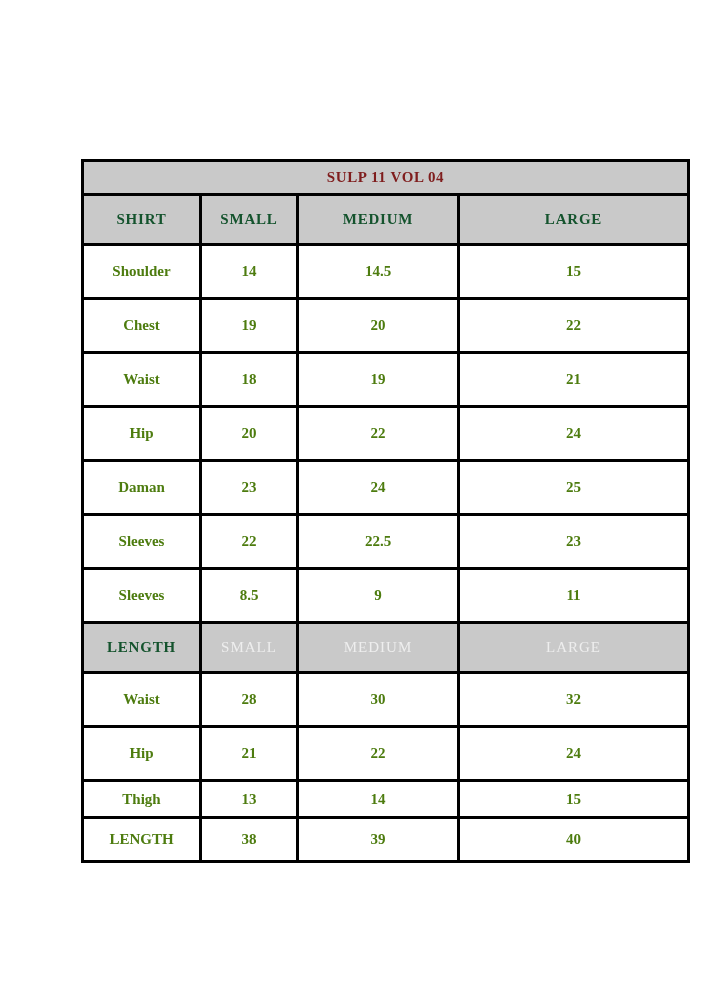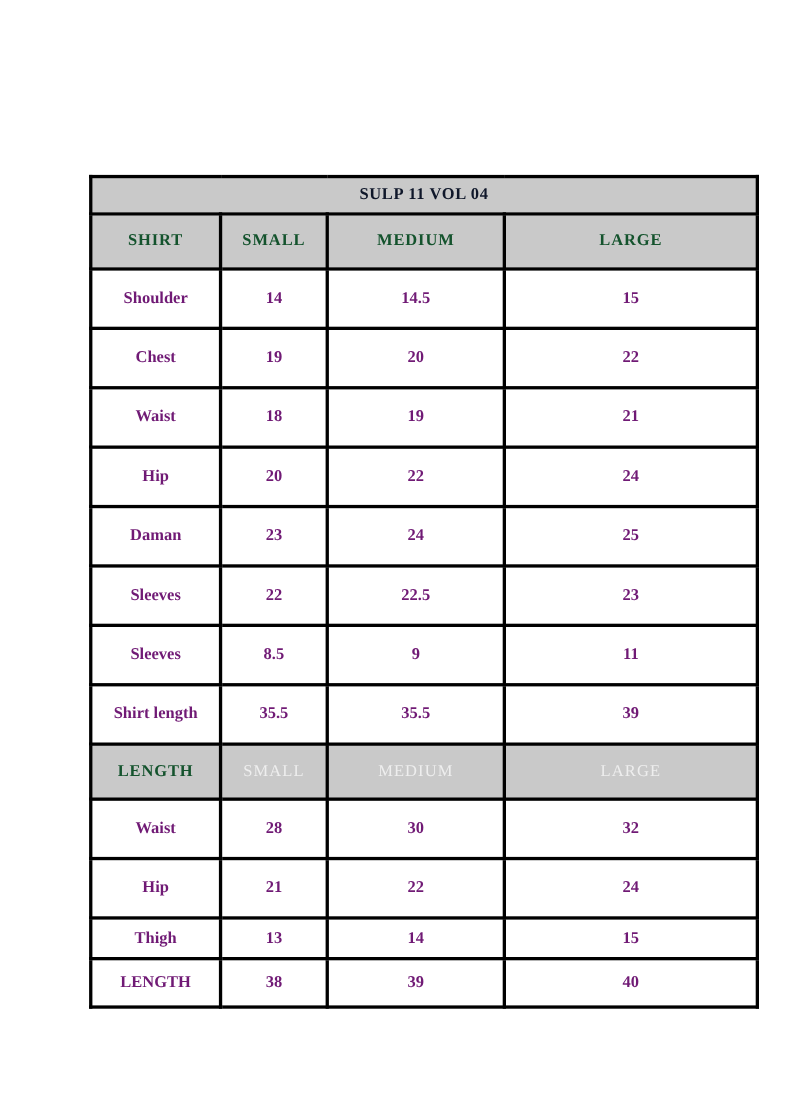--- a/index.html
+++ b/index.html
@@ -25,21 +25,21 @@
   table.size-chart td {
     border: 3px solid #000000;
     text-align: center;
     vertical-align: middle;
     overflow: hidden;
     padding: 0;
   }
   tr.title-row { height: 34px; }
   td.title-cell {
     background: #c9c9c9;
-    color: #0f172a;
+    color: #7f1d1d;
     font-weight: bold;
     font-size: 15px;
     letter-spacing: 0.6px;
   }
   tr.header-row { height: 50px; }
   td.header-cell {
     background: #c9c9c9;
     color: #14532d;
     font-weight: bold;
     font-size: 15px;
@@ -48,21 +48,21 @@
   td.header-cell.light {
     font-weight: normal;
     color: #eeeeee;
     letter-spacing: 1px;
   }
   tr.data-row { height: 54px; }
   tr.data-row.row-h40 { height: 37px; }
   tr.data-row.row-h47 { height: 44px; }
   td.label-cell, td.value-cell {
     background: #ffffff;
-    color: #701a75;
+    color: #4d7c0f;
     font-weight: bold;
     font-size: 15px;
   }
 </style>
 </head>
 <body>
 
 <table class="size-chart">
   <colgroup>
     <col style="width:118px">
@@ -116,26 +116,20 @@
         <td class="value-cell">22</td>
         <td class="value-cell">22.5</td>
         <td class="value-cell">23</td>
       </tr>
       <tr class="data-row">
         <td class="label-cell">Sleeves</td>
         <td class="value-cell">8.5</td>
         <td class="value-cell">9</td>
         <td class="value-cell">11</td>
       </tr>
-      <tr class="data-row">
-        <td class="label-cell">Shirt length</td>
-        <td class="value-cell">35.5</td>
-        <td class="value-cell">35.5</td>
-        <td class="value-cell">39</td>
-      </tr>
       <tr class="header-row">
         <td class="header-cell">LENGTH</td>
         <td class="header-cell light">SMALL</td>
         <td class="header-cell light">MEDIUM</td>
         <td class="header-cell light">LARGE</td>
       </tr>
       <tr class="data-row">
         <td class="label-cell">Waist</td>
         <td class="value-cell">28</td>
         <td class="value-cell">30</td>

